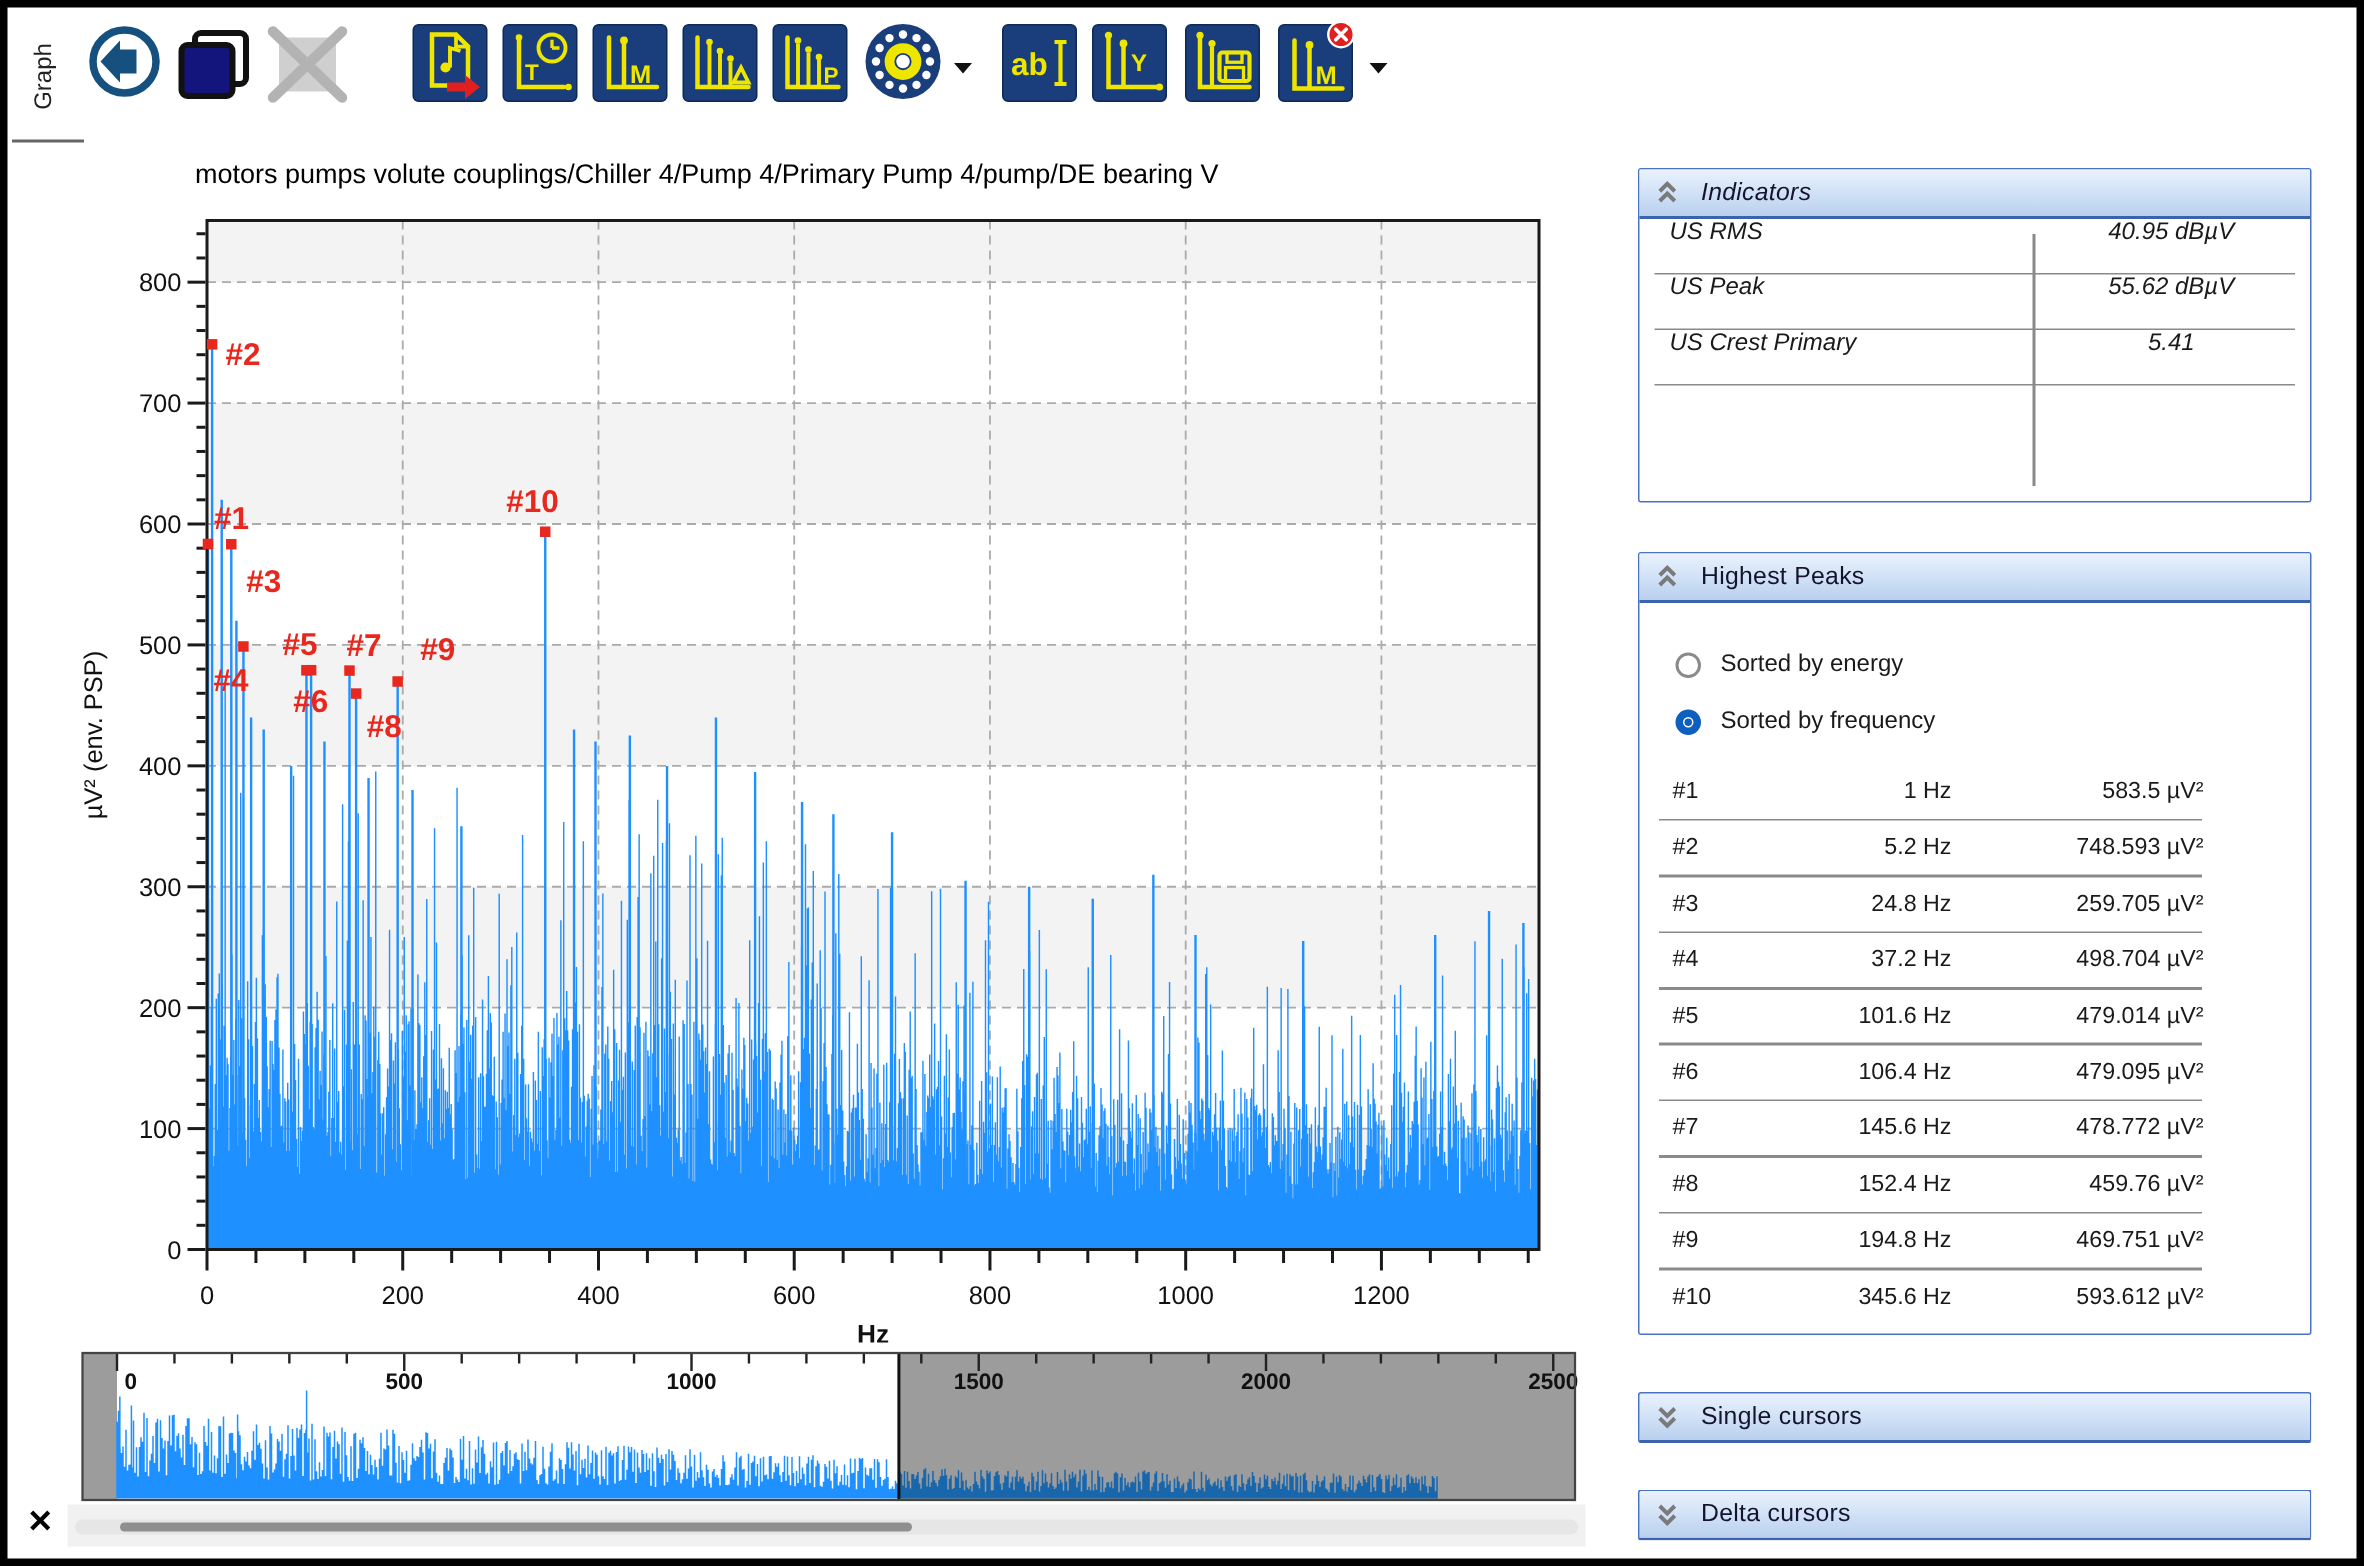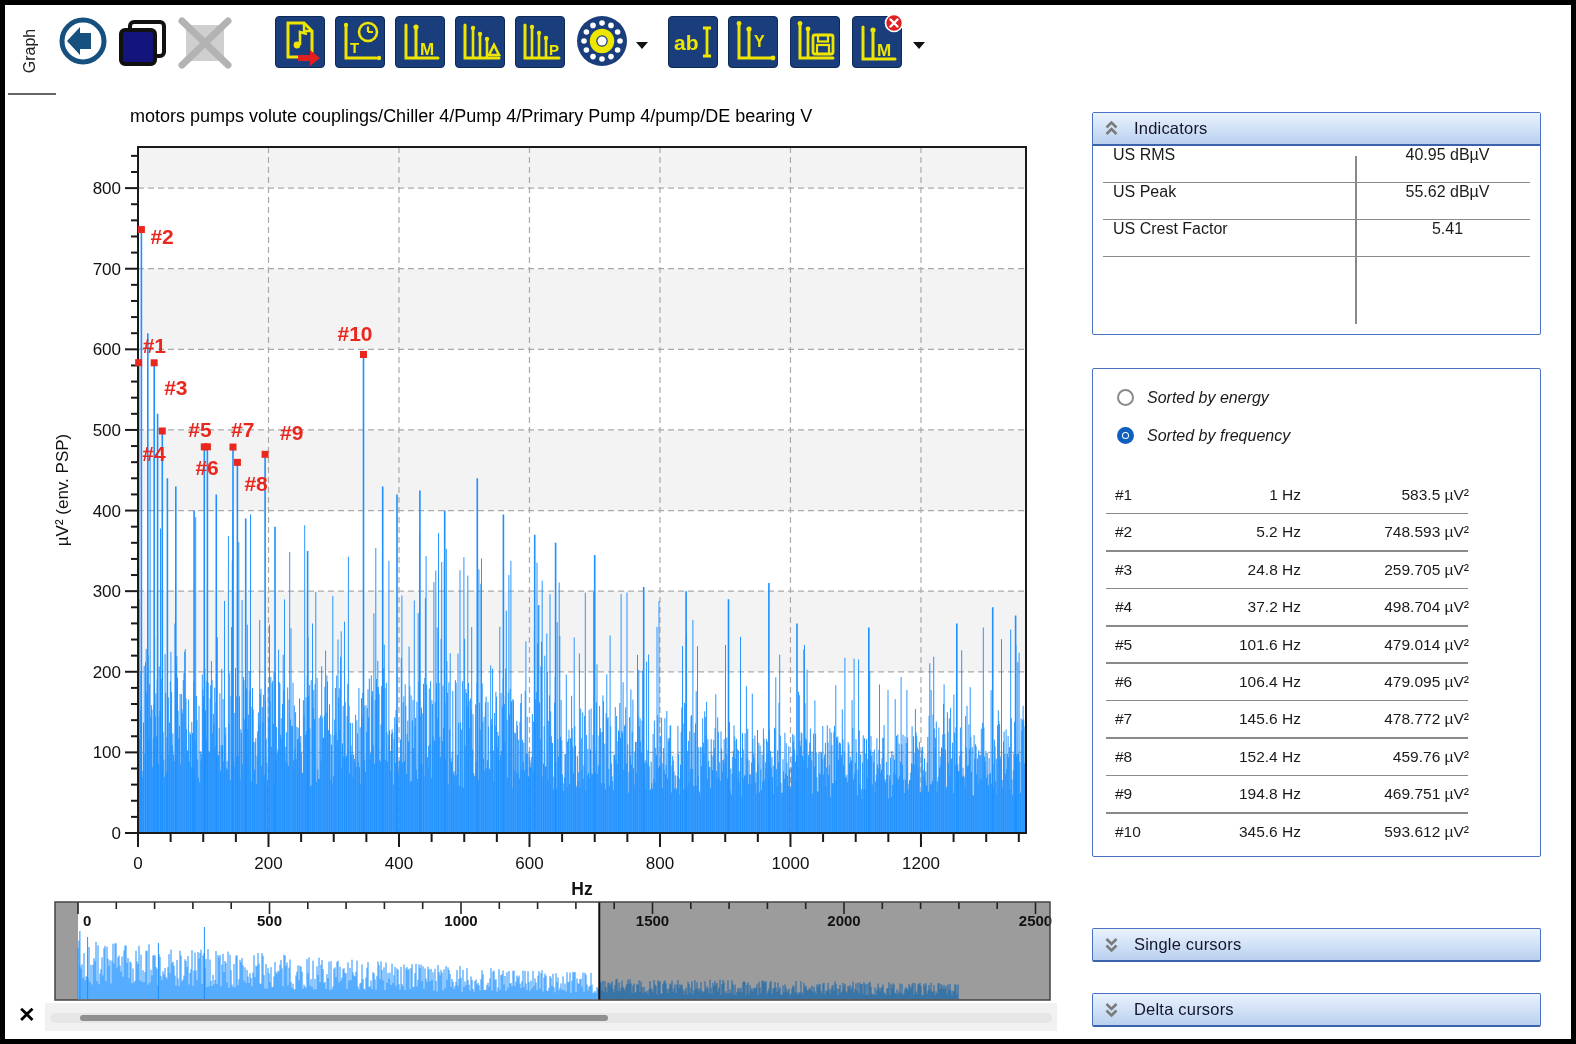--- a/index.html
+++ b/index.html
@@ -28,21 +28,21 @@
   .collapsed{height:34px;}
   .chev{flex:0 0 auto;display:block;}
   
   #indicators-body{position:relative;height:188px;}
   .vdiv{position:absolute;left:262px;top:10px;bottom:10px;width:1.5px;background:#8a8a8a;}
   .ind-row{height:37px;position:relative;display:flex;align-items:flex-start;padding-left:20px;font-size:16px;color:#1a1a1a;}
   .ind-row.sep:after{content:'';position:absolute;left:10px;right:10px;bottom:0;height:1.5px;background:#8a8a8a;}
   .ind-val{position:absolute;left:262px;right:0;text-align:center;}
   
   #peaks-body{position:relative;padding-top:12px;height:475px;}
-  .radio-row{display:flex;align-items:flex-start;gap:13px;margin:8px 0 0 24px;height:30px;cursor:pointer;font-style:italic;}
+  .radio-row{display:flex;align-items:flex-end;gap:13px;margin:8px 0 0 24px;height:30px;cursor:pointer;}
   .radio-row .rlabel{font-size:16px;color:#1a1a1a;}
   .radio{width:17px;height:17px;border-radius:50%;box-sizing:border-box;background:#fff;position:relative;}
   .radio.off{border:2px solid #8a8a8a;}
   .radio.on{border:5px solid #0e5fc0;}
   .radio.on:after{content:'';position:absolute;left:50%;top:50%;width:5px;height:5px;margin:-2.5px 0 0 -2.5px;border-radius:50%;background:#0e5fc0;}
   #peaks-table{margin-top:20px;}
   .peak-row{height:37.4px;position:relative;font-size:15.5px;color:#1a1a1a;}
   .peak-row.sep:after{content:'';position:absolute;left:13px;right:72px;bottom:0;height:1.5px;background:#8a8a8a;}
   .pk-rank{position:absolute;left:22px;top:9px;}
   .pk-freq{position:absolute;left:90px;width:118px;top:9px;text-align:right;}
@@ -360,45 +360,51 @@
     <text x="1025.5" y="33" text-anchor="middle" font-size="15" fill="#111" font-weight="600">2500</text>
     <line x1="589.263" y1="9" x2="589.263" y2="107" stroke="#111" stroke-width="2"></line>
     <rect x="45" y="9" width="995" height="98" fill="none" stroke="#444" stroke-width="1.5"></rect>
   </svg>
 <div id="scroll-row"></div>
 <div id="h-scrollbar">
   <div id="h-scroll-thumb"></div>
 </div>
 <div id="overview-close">✕</div>
 
-<div class="panel" style="top:112px;">
+<div class="panel" style="top:112px;font-style:italic;">
   <div class="panel-header">
     <svg class="chev" width="15" height="17" viewBox="0 0 15 17">
       <path d="M2.5 7.5 L7.5 2.5 L12.5 7.5 M2.5 14 L7.5 9 L12.5 14" fill="none" stroke="#7a7a7a" stroke-width="2.6"></path>
     </svg>
     <span class="ptitle">Indicators</span>
   </div>
   <div id="indicators-body">
     <div class="vdiv"></div>
   <div class="ind-row sep">
         <span>US RMS</span>
         <span class="ind-val">40.95 dBµV</span>
       </div>
       <div class="ind-row sep">
         <span>US Peak</span>
         <span class="ind-val">55.62 dBµV</span>
       </div>
       <div class="ind-row sep">
-        <span>US Crest Factor</span>
+        <span>US Crest Primary</span>
         <span class="ind-val">5.41</span>
       </div>
     </div>
 </div>
 
 <div class="panel" style="top:368px;">
+  <div class="panel-header">
+    <svg class="chev" width="15" height="17" viewBox="0 0 15 17">
+      <path d="M2.5 7.5 L7.5 2.5 L12.5 7.5 M2.5 14 L7.5 9 L12.5 14" fill="none" stroke="#7a7a7a" stroke-width="2.6"></path>
+    </svg>
+    <span class="ptitle">Highest Peaks</span>
+  </div>
   <div id="peaks-body">
     <div class="radio-row">
       <span class="radio off"></span>
       <span class="rlabel">Sorted by energy</span>
     </div>
     <div class="radio-row">
       <span class="radio on"></span>
       <span class="rlabel">Sorted by frequency</span>
     </div>
     <div id="peaks-table">

